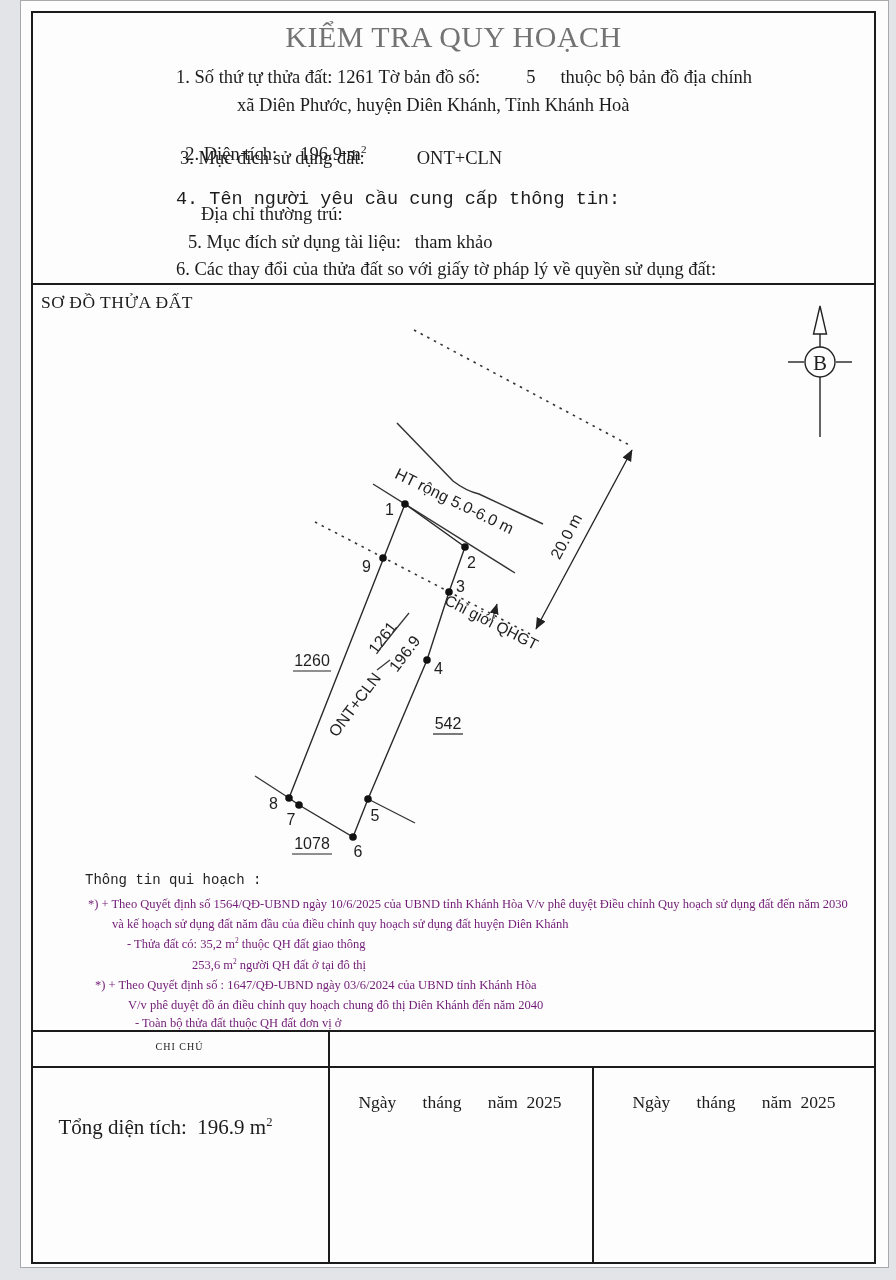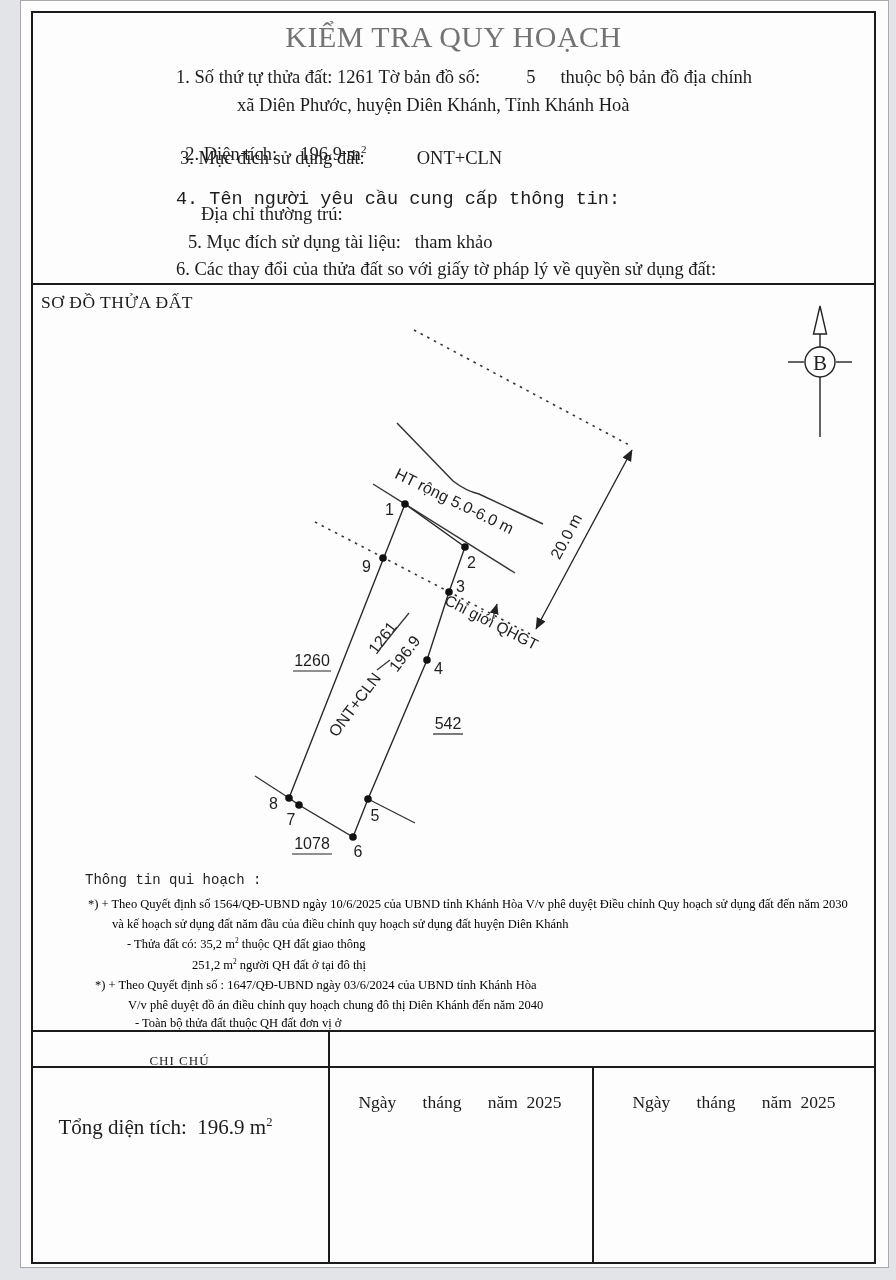--- a/index.html
+++ b/index.html
@@ -25,23 +25,23 @@
     left:31px; top:18px; width:845px; text-align:center;
     font-size:30px; letter-spacing:0.5px; color:#737373;
   }
   .hline { position:absolute; border-top:2px solid #1b1b1b; height:0; }
   .vline { position:absolute; border-left:2px solid #1b1b1b; width:0; }
   .body-line { font-size:18.5px; }
   .sup { font-size:0.6em; vertical-align:super; line-height:0; }
   .section-title { left:41px; top:292px; font-size:17.5px; letter-spacing:0.5px; }
   .sans { font-family:Liberation Mono, monospace; }
   .plan-head { font-size:14px; color:#222; }
-  .plan-line { font-size:12.5px; color:#000000; }
+  .plan-line { font-size:12.5px; color:#701a75; }
   .note-header { left:31px; top:1041px; width:297px; text-align:center;
-    font-size:13px; letter-spacing:1px;margin-top:12px; }
+    font-size:10px; letter-spacing:1px; }
   .total-area { left:48px; top:1088px; font-size:21px;font-family:Liberation Serif, serif; }
   .date-cell { top:1092px; text-align:center; font-size:17.5px; }
   svg text { fill:#1f1f1f; }
 </style>
 </head>
 <body>
 
 <div class="page"></div>
 <div class="main-border"></div>
 
@@ -142,21 +142,21 @@
   </g>
 </svg>
 
 <div class="abs sans plan-head" style="left:85px;top:872px;">Thông tin qui hoạch :</div>
 <div class="abs plan-line" style="left:88px;top:897px;">*) + Theo Quyết định số 1564/QĐ-UBND ngày 10/6/2025 của UBND tỉnh Khánh Hòa V/v phê duyệt Điều chỉnh Quy hoạch sử dụng đất đến năm 2030</div>
 <div class="abs plan-line" style="left:112px;top:917px;">và kế hoạch sử dụng đất năm đầu của điều chỉnh quy hoạch sử dụng đất huyện Diên Khánh</div>
 <div class="abs plan-line" style="left:127px;top:937px;">
   <span>- Thửa đất có: 35,2 m</span><span class="sup">2</span><span> thuộc QH đất giao thông</span>
 </div>
 <div class="abs plan-line" style="left:192px;top:958px;">
-  <span>251,2 m</span><span class="sup">2</span><span> người QH đất ở tại đô thị</span>
+  <span>253,6 m</span><span class="sup">2</span><span> người QH đất ở tại đô thị</span>
 </div>
 <div class="abs plan-line" style="left:95px;top:978px;">*) + Theo Quyết định số : 1647/QĐ-UBND ngày 03/6/2024 của UBND tỉnh Khánh Hòa</div>
 <div class="abs plan-line" style="left:128px;top:998px;">V/v phê duyệt đồ án điều chỉnh quy hoạch chung đô thị Diên Khánh đến năm 2040</div>
 <div class="abs plan-line" style="left:135px;top:1016px;">- Toàn bộ thửa đất thuộc QH đất đơn vị ở</div>
 
 <div class="hline" style="left:31px;top:1030px;width:845px;"></div>
 <div class="hline" style="left:31px;top:1066px;width:845px;"></div>
 <div class="vline" style="left:328px;top:1030px;height:234px;"></div>
 <div class="vline" style="left:592px;top:1066px;height:198px;"></div>
 

